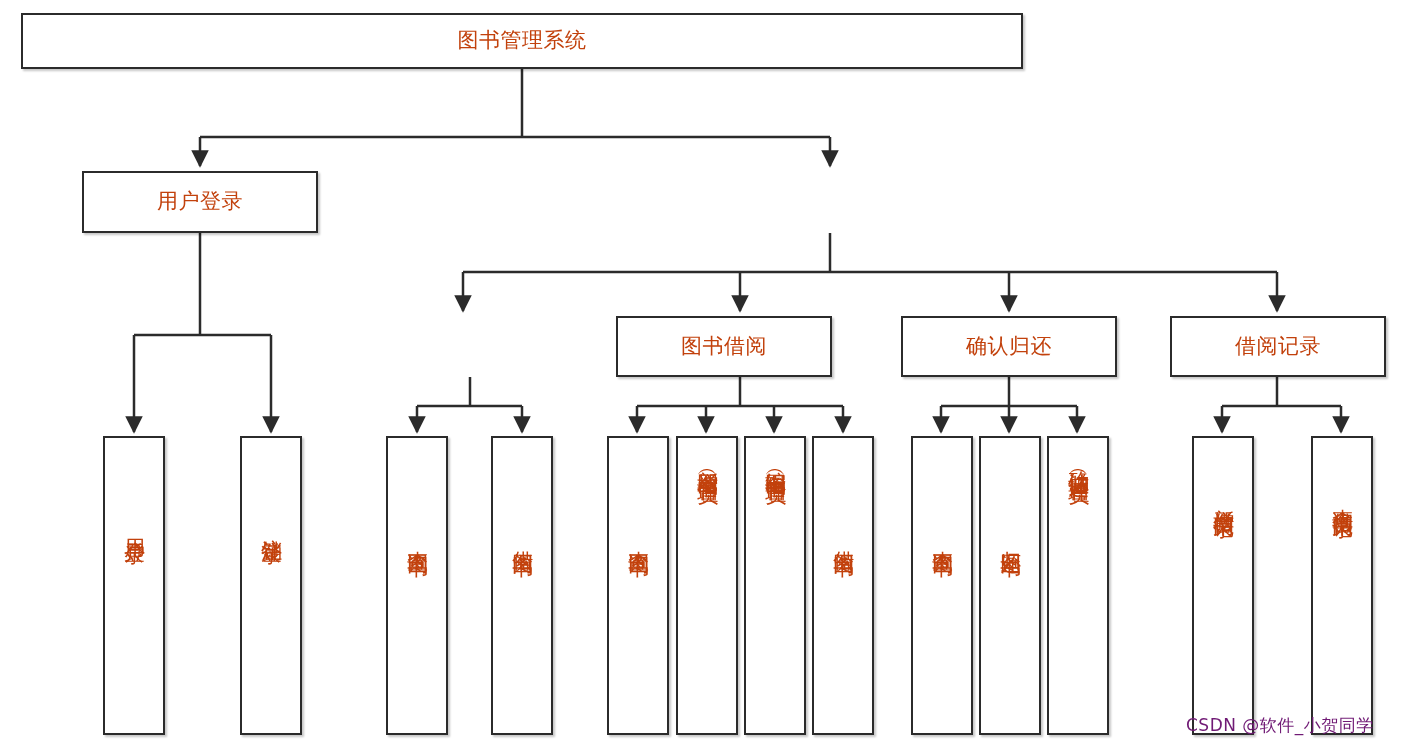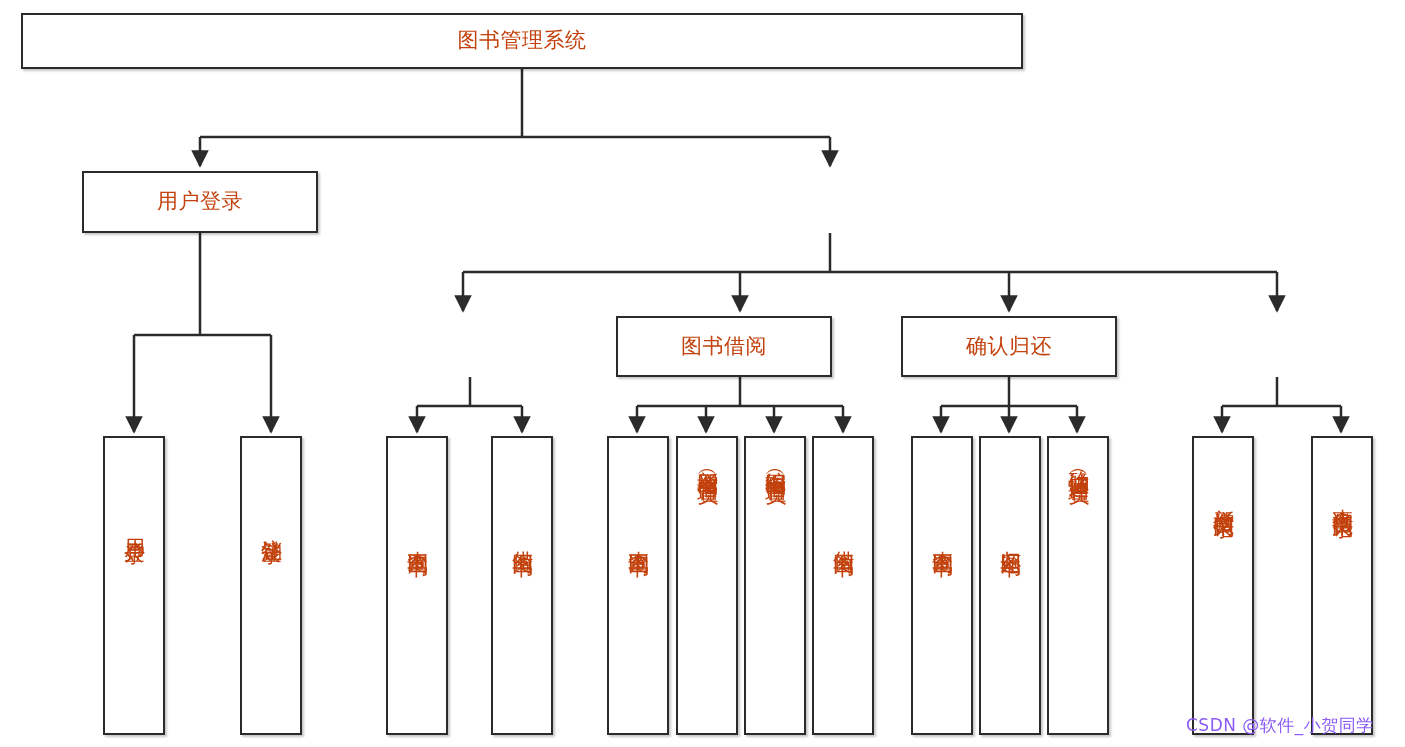--- a/index.html
+++ b/index.html
@@ -72,21 +72,21 @@
     padding-top: 2px;
   }
   .node.vertical.near .label {
     padding-top: 40px;
   }
   #watermark {
     position: absolute;
     left: 1186px;
     top: 714px;
     font-size: 17px;
-    color: #8b5cf6;
+    color: #701a75;
     white-space: nowrap;
     z-index: 5;
     letter-spacing: 0.5px;
   }
 </style>
 </head>
 <body>
 
 <div id="diagram-root">
 
@@ -147,20 +147,23 @@
   <div class="node" style="left:82px; top:171px; width:236px; height:62px;">
     <span class="label">用户登录</span>
   </div>
 
   <div class="node" style="left:616px; top:316px; width:216px; height:61px;">
     <span class="label">图书借阅</span>
   </div>
   <div class="node" style="left:901px; top:316px; width:216px; height:61px;">
     <span class="label">确认归还</span>
   </div>
+  <div class="node" style="left:1170px; top:316px; width:216px; height:61px;">
+    <span class="label">借阅记录</span>
+  </div>
 
   <div class="node vertical mid" style="left:103px; top:436px; width:62px; height:299px;">
     <span class="label">用户登录</span>
   </div>
   <div class="node vertical mid" style="left:240px; top:436px; width:62px; height:299px;">
     <span class="label">注销登录</span>
   </div>
 
   <div class="node vertical mid2" style="left:386px; top:436px; width:62px; height:299px;">
     <span class="label">查询图书</span>

